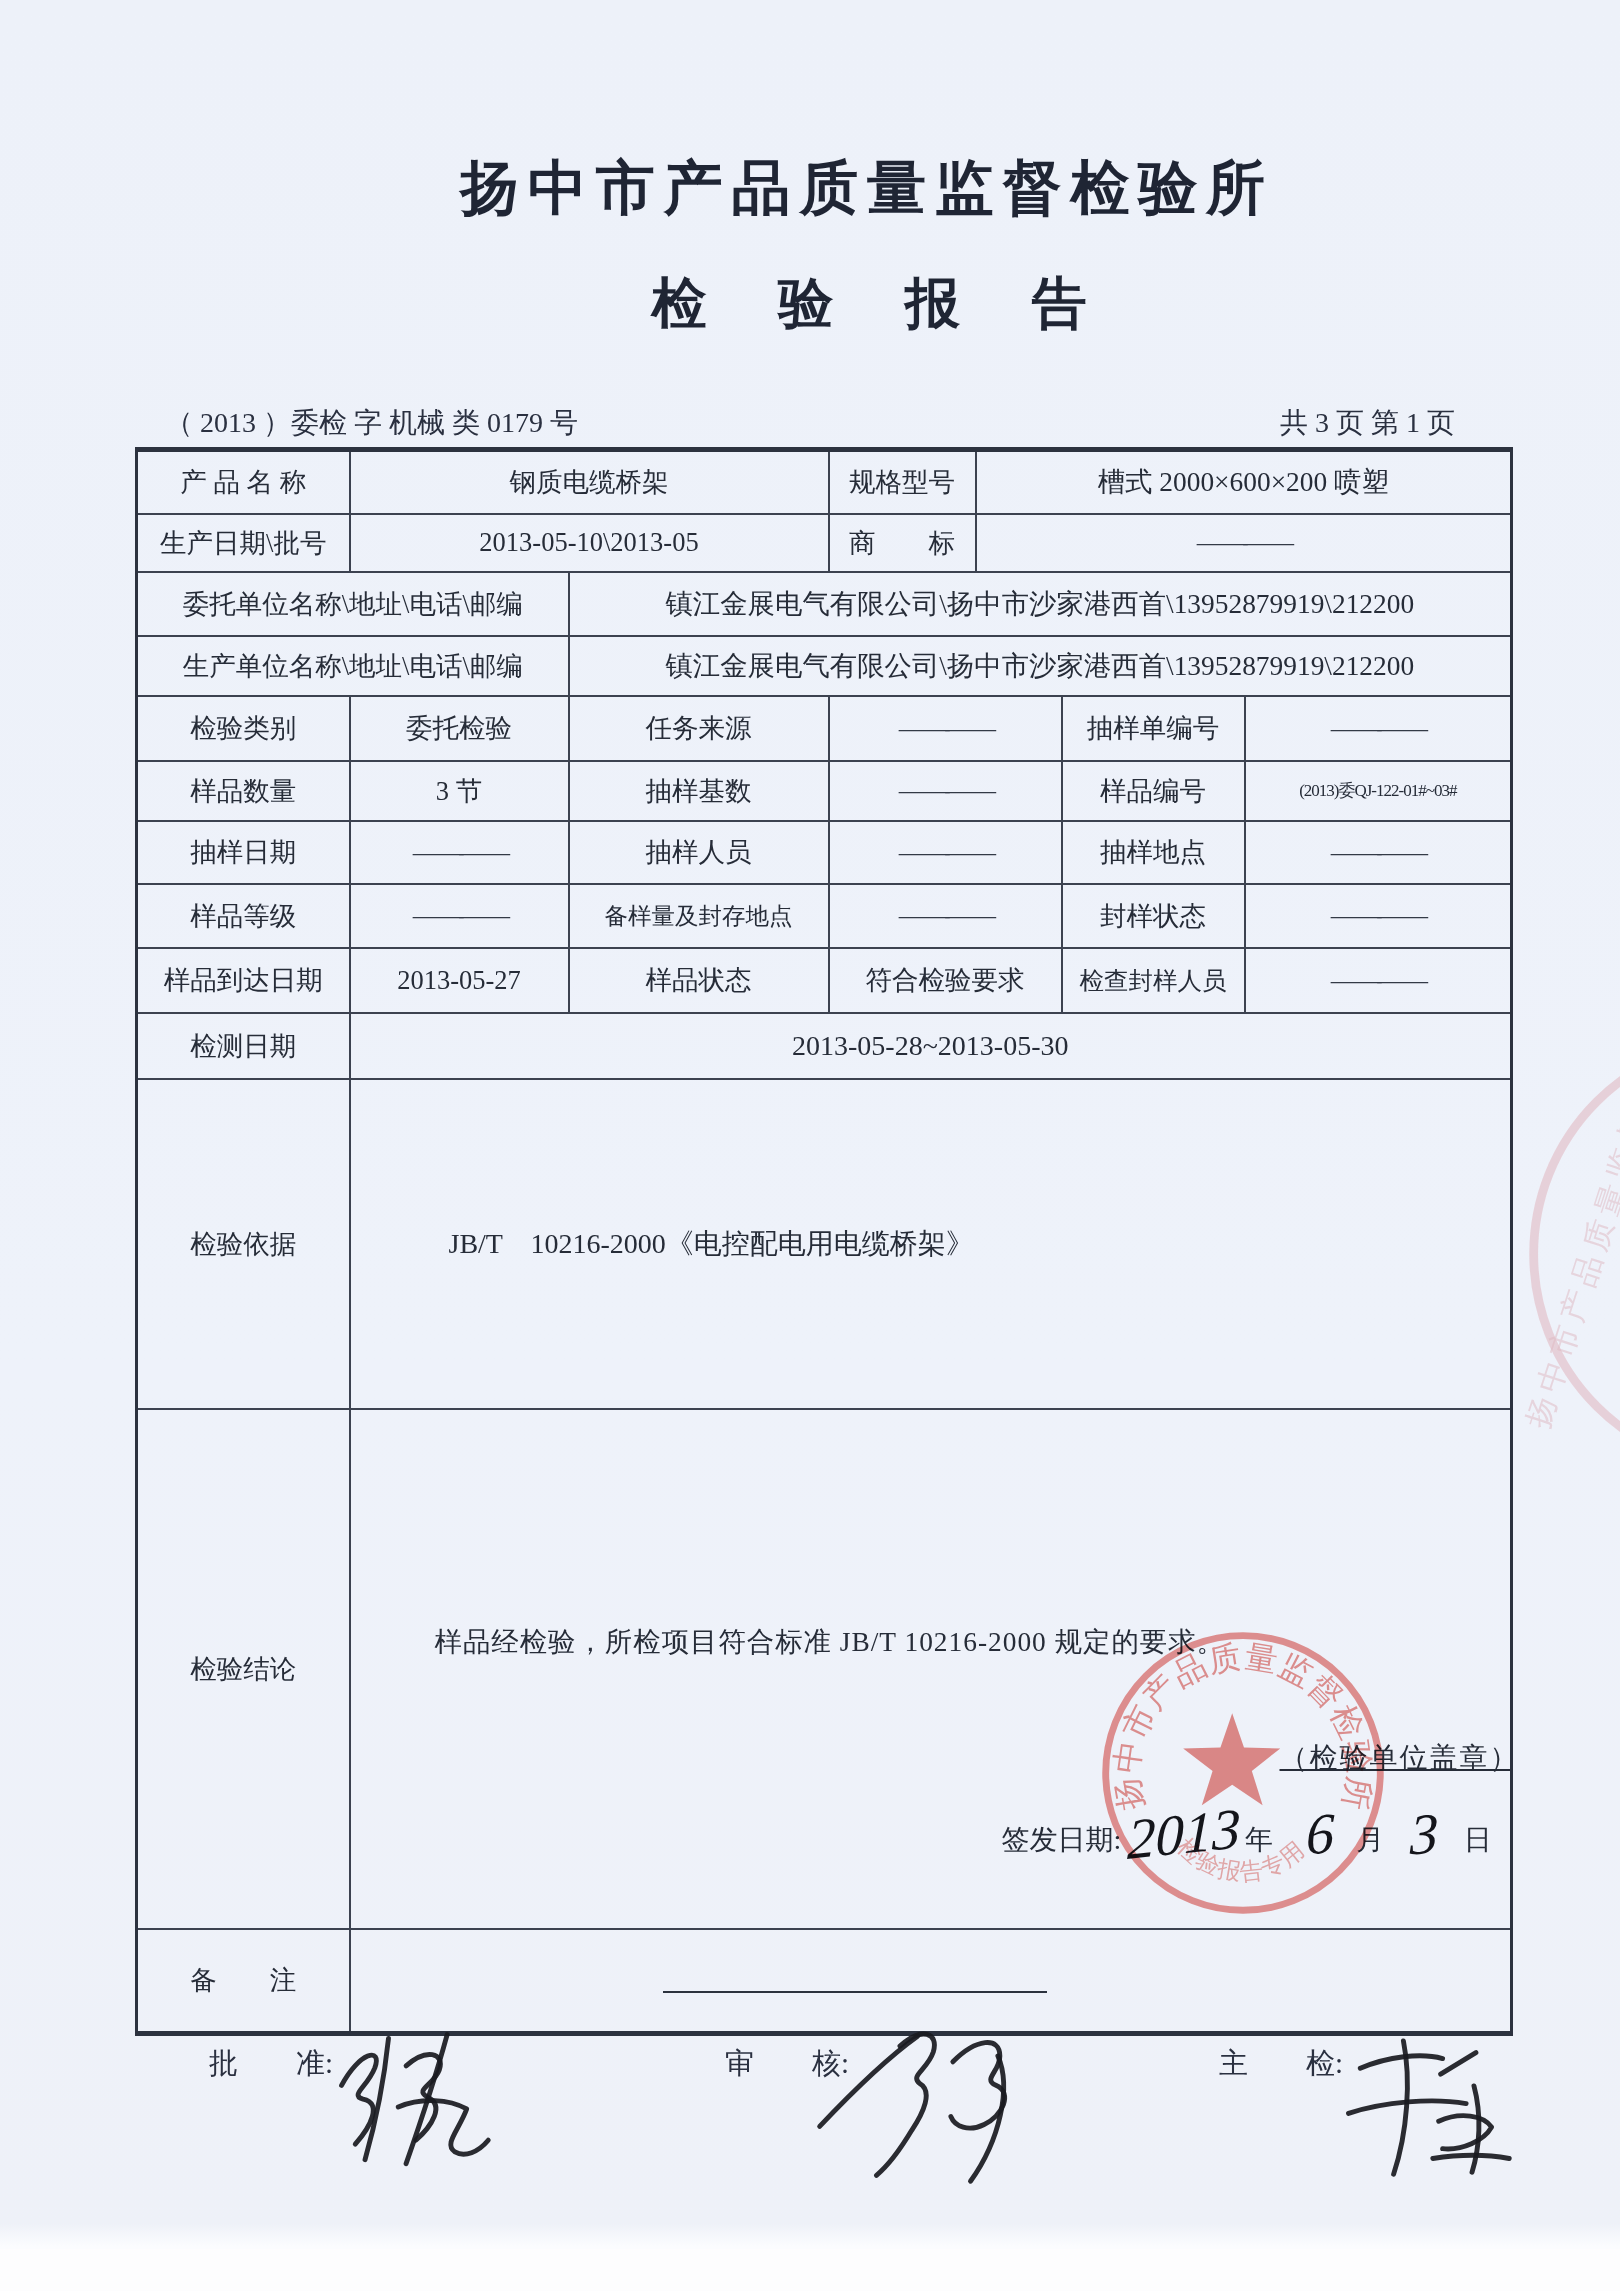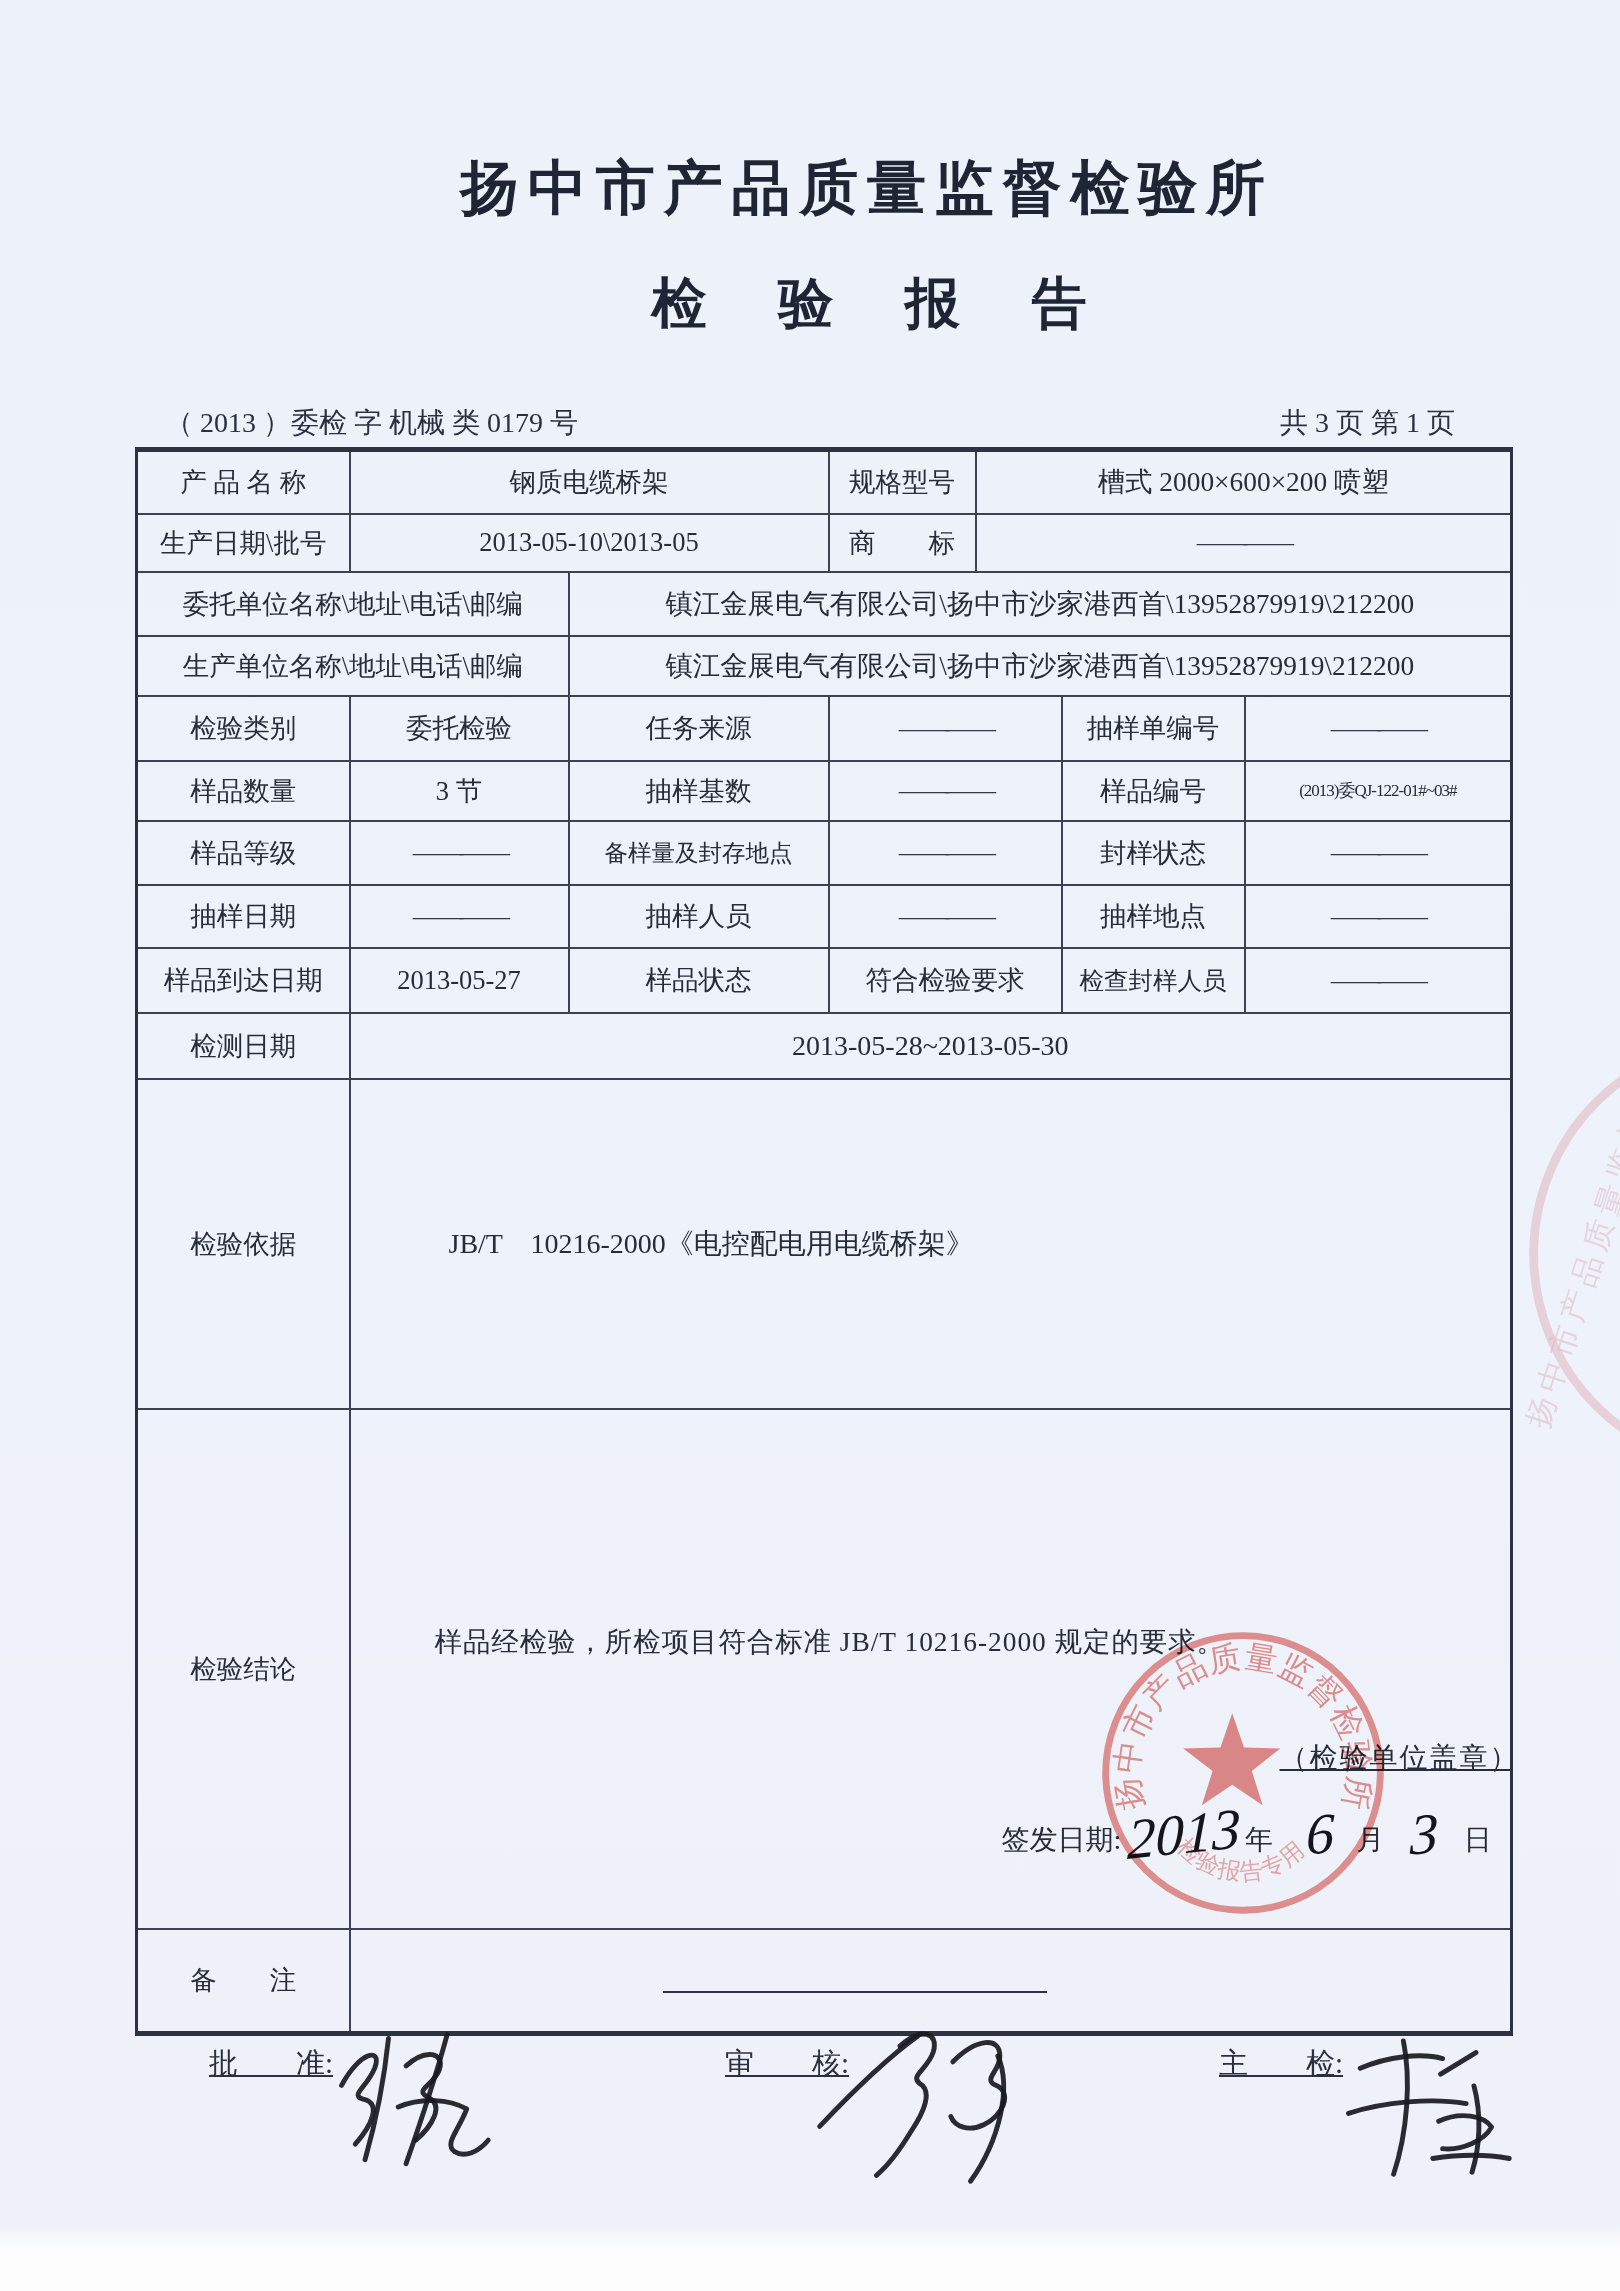--- a/index.html
+++ b/index.html
@@ -46,21 +46,21 @@
     display:inline-block; font-size:57px; line-height:0.9; font-style:italic;
     color:#14151b; transform:rotate(-6deg) skewX(-7deg); position:relative; top:4.9px;
     font-family:"Liberation Serif","DejaVu Serif",serif;
   }
   .hand.h-year { margin:0 3.9px 0 5.9px; }
   .hand.h-month { margin:0 21.6px 0 33px; }
   .hand.h-day { margin:0 25.5px 0 25.5px; }
   .remark-cell { position:relative; }
   .remark-line { position:absolute; top:61px; left:312px; width:384px; border-top:2.9px solid #2c323e; }
   .footer-row { position:absolute; top:2044px; left:135px; width:1374px; height:157px; font-size:29px; color:#2a3040; }
-  .footer-label { position:absolute; white-space:nowrap;text-decoration:underline; }
+  .footer-label { position:absolute; white-space:nowrap; }
   .fl-approve { left:74px; top:0; }
   .fl-review { left:590px; top:0;text-align:center; }
   .fl-chief { left:1084px; top:0; }
   .sig { position:absolute; }
   .sig path { fill:none; stroke:#191a20; stroke-width:5; stroke-linecap:round; stroke-linejoin:round; opacity:0.92; }
   .stamp-main { position:absolute; left:1090px; top:1619px; opacity:0.74; mix-blend-mode:multiply; }
   .stamp-edge { position:absolute; left:1509px; top:1019px; opacity:0.75; mix-blend-mode:multiply; }
   .scan-strip { position:absolute; left:0; bottom:0; width:100%; height:43px; background:#fdfdfe; }
   .scan-artifact { position:absolute; left:86px; top:2260px; font-size:21.6px; color:#b9c2d4; letter-spacing:5.9px; opacity:0.8; }
 </style>
@@ -117,34 +117,34 @@
         <td><span class="dash">——</span></td>
       </tr>
       <tr style="height:60px">
         <td>样品数量</td>
         <td>3 节</td>
         <td>抽样基数</td>
         <td colspan="2"><span class="dash">——</span></td>
         <td>样品编号</td>
         <td class="small-id">(2013)委QJ-122-01#~03#</td>
       </tr>
+      <tr style="height:63px">
+        <td>抽样日期</td>
+        <td><span class="dash">——</span></td>
+        <td>抽样人员</td>
+        <td colspan="2"><span class="dash">——</span></td>
+        <td>抽样地点</td>
+        <td><span class="dash">——</span></td>
+      </tr>
       <tr style="height:64px">
         <td>样品等级</td>
         <td><span class="dash">——</span></td>
         <td style="font-size:23.5px">备样量及封存地点</td>
         <td colspan="2"><span class="dash">——</span></td>
         <td>封样状态</td>
-        <td><span class="dash">——</span></td>
-      </tr>
-      <tr style="height:63px">
-        <td>抽样日期</td>
-        <td><span class="dash">——</span></td>
-        <td>抽样人员</td>
-        <td colspan="2"><span class="dash">——</span></td>
-        <td>抽样地点</td>
         <td><span class="dash">——</span></td>
       </tr>
       <tr style="height:65px">
         <td>样品到达日期</td>
         <td>2013-05-27</td>
         <td>样品状态</td>
         <td colspan="2">符合检验要求</td>
         <td style="font-size:24.5px">检查封样人员</td>
         <td><span class="dash">——</span></td>
       </tr>

